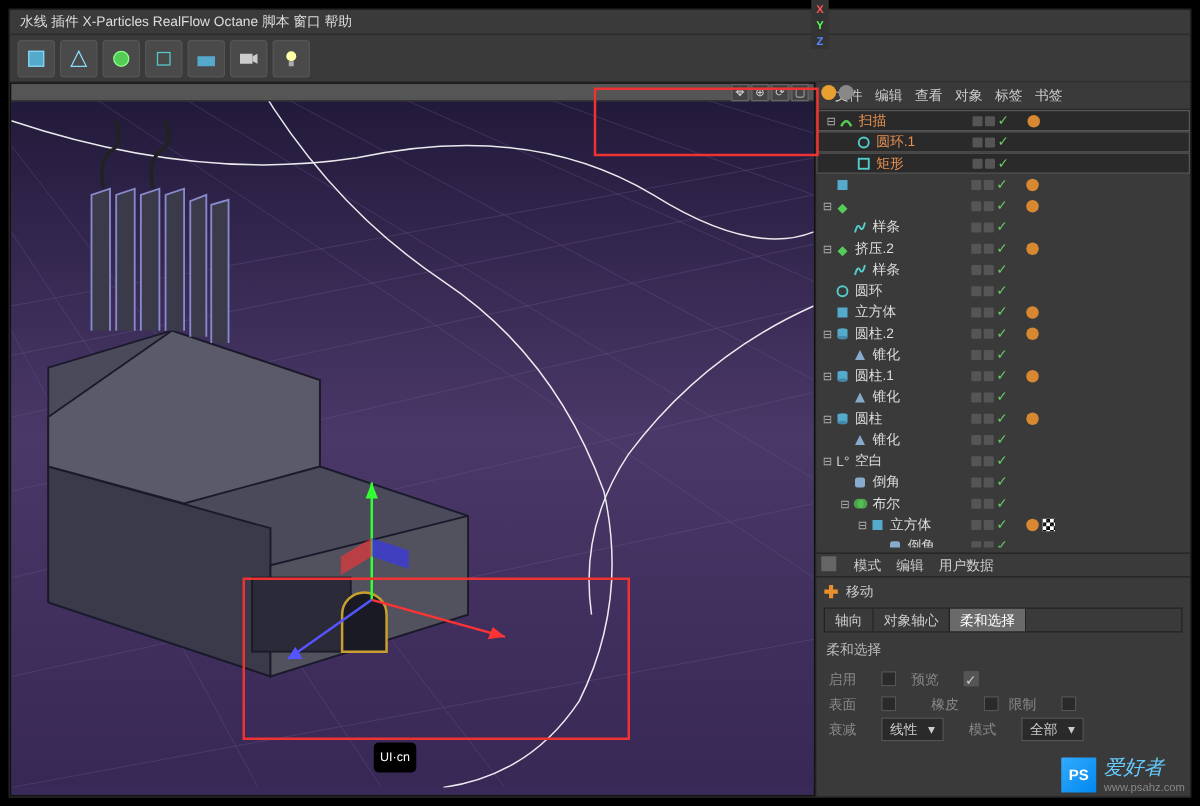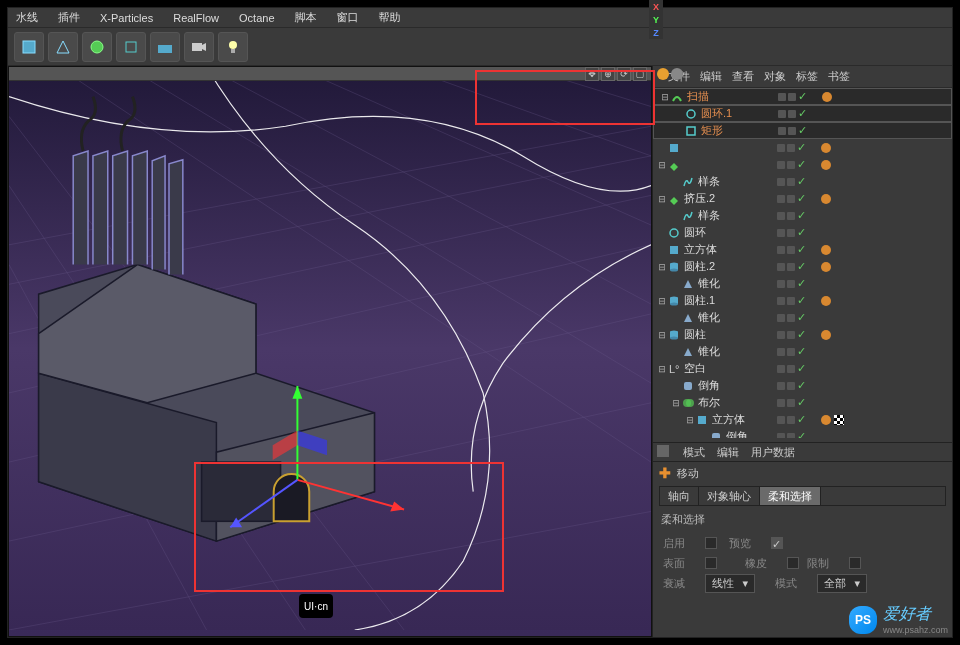--- a/index.html
+++ b/index.html
@@ -1,18 +1,18 @@
 <!DOCTYPE html>
 <html><head>
 <meta charset="utf-8">
 <style>
 *{margin:0;padding:0;box-sizing:border-box;font-family:"Microsoft YaHei",sans-serif;font-size:11px;color:#ccc;user-select:none}
 body{background:#000;width:960px;height:645px;overflow:hidden;position:relative}
 .app{position:absolute;top:7px;left:7px;right:7px;bottom:7px;background:#3a3a3a;border:1px solid #222}
-.menubar{height:20px;background:#3a3a3a;display:flex;align-items:center;padding-left:8px;gap:20px;border-bottom:1px solid #2a2a2a}
+.menubar{height:20px;background:#3a3a3a;display:flex;align-items:center;padding-left:8px;gap:3px;border-bottom:1px solid #2a2a2a}
 .menubar span{color:#ddd;cursor:pointer}
 .toolbar{height:38px;background:#3a3a3a;display:flex;align-items:center;padding-left:6px;gap:4px;border-bottom:1px solid #2a2a2a}
 .tbtn{width:30px;height:30px;background:#4a4a4a;border:1px solid #555;border-radius:3px;display:flex;align-items:center;justify-content:center;cursor:pointer}
 .tbtn svg{width:20px;height:20px}
 .main{position:absolute;top:58px;left:0;right:0;bottom:0;display:flex}
 .viewport{flex:1;position:relative;background:linear-gradient(180deg,#2a2440 0%,#4a3a6a 50%,#3a2a5a 100%);border:1px solid #111;overflow:hidden}
 .vp-header{position:absolute;top:0;left:0;right:0;height:14px;background:#555;border-bottom:1px solid #333;z-index:5}
 .vp-icons{position:absolute;top:0;right:4px;display:flex;gap:2px;z-index:6}
 .vp-icons span{width:14px;height:14px;background:#444;border:1px solid #666;font-size:9px;display:flex;align-items:center;justify-content:center}
 .grid-plane{position:absolute;inset:0}
@@ -43,21 +43,21 @@
 .tabs{display:flex;height:20px;border:1px solid #222;margin:2px 6px}
 .tab{padding:2px 8px;background:#3a3a3a;border-right:1px solid #222}
 .tab.active{background:#6a6a6a;color:#fff}
 .section-title{padding:4px 8px;color:#bbb}
 .form{padding:2px 10px}
 .form-row{display:flex;align-items:center;height:20px;gap:8px}
 .form-row label{width:34px;color:#888}
 .cb{width:12px;height:12px;background:#2a2a2a;border:1px solid #555}
 .sel{background:#2a2a2a;border:1px solid #555;padding:1px 6px;color:#888;min-width:50px;display:flex;justify-content:space-between;align-items:center}
 .watermark{position:absolute;bottom:10px;right:12px;z-index:30;display:flex;align-items:center;gap:6px}
-.watermark .logo{width:28px;height:28px;background:linear-gradient(135deg,#3af,#08e);border-radius:12px;display:flex;align-items:center;justify-content:center;color:#fff;font-weight:bold;font-size:12px}
+.watermark .logo{width:28px;height:28px;background:linear-gradient(135deg,#3af,#08e);border-radius:0;display:flex;align-items:center;justify-content:center;color:#fff;font-weight:bold;font-size:12px}
 .watermark .txt{color:#6cf;font-size:16px;font-style:italic}
 .watermark .sub{color:#888;font-size:9px}
 .ui-logo{position:absolute;bottom:18px;left:290px;z-index:8;width:34px;height:24px;background:#000;border-radius:4px;color:#fff;display:flex;align-items:center;justify-content:center;font-size:10px}
 </style>
 </head>
 <body>
 
 <div class="app">
   <div class="menubar">
     <span>水线</span>

